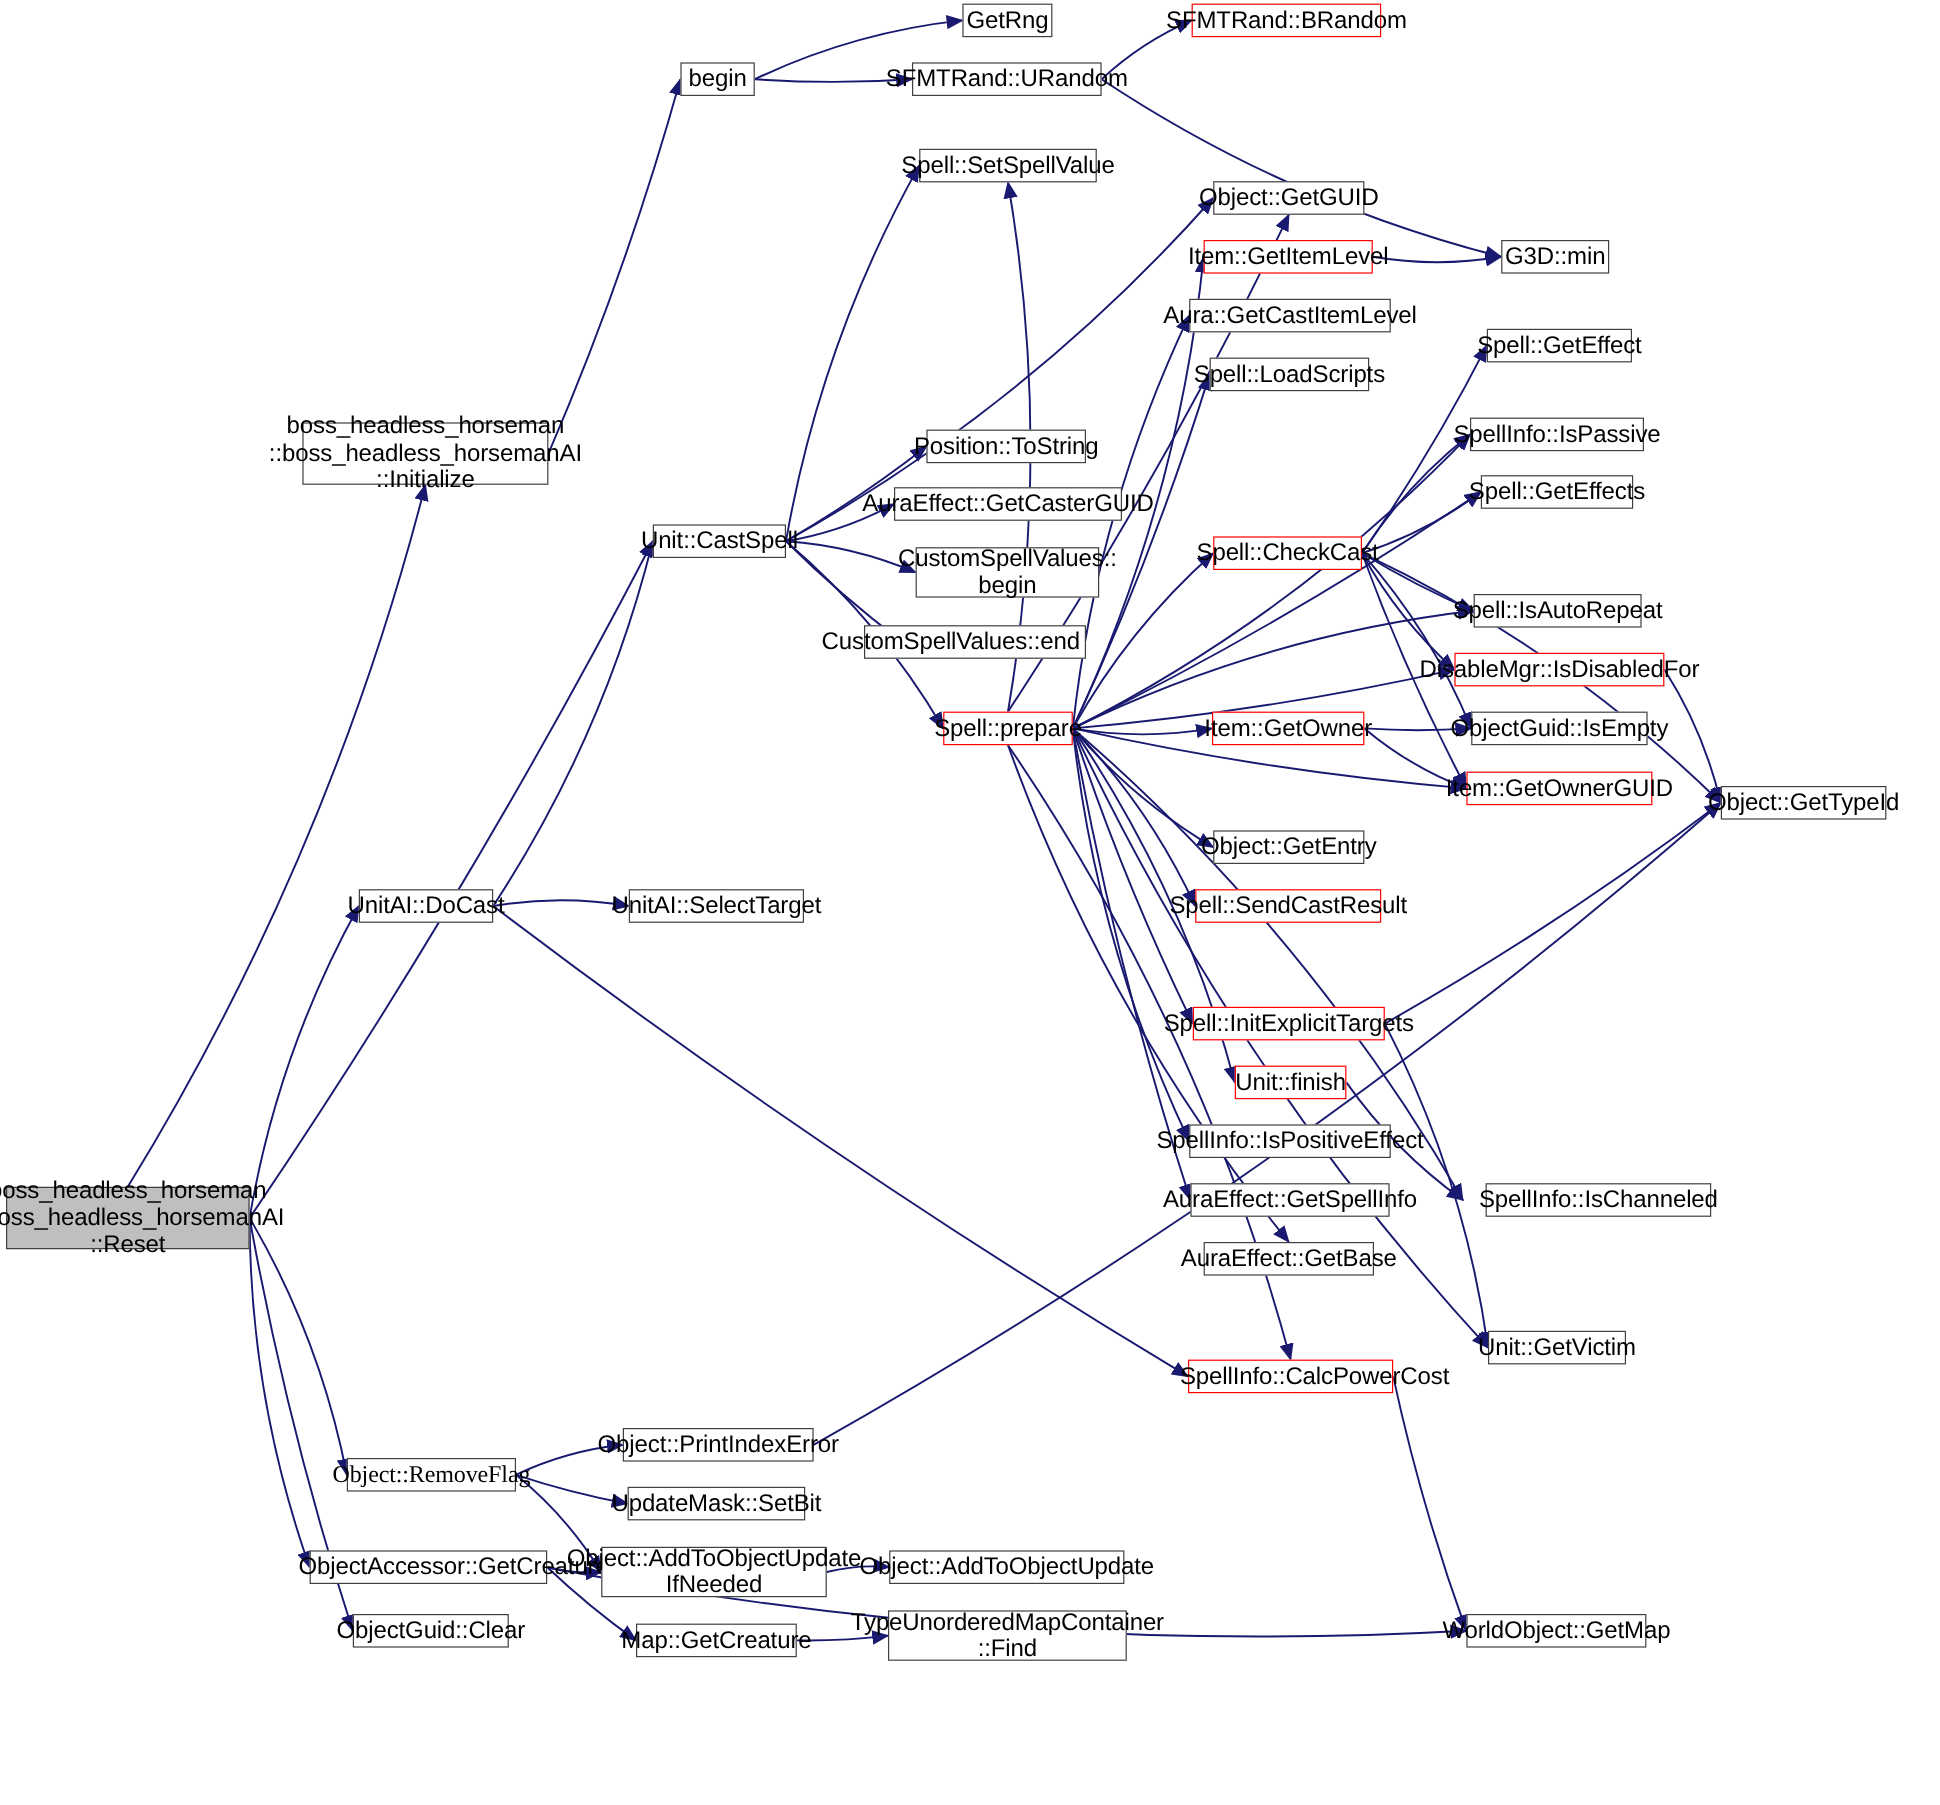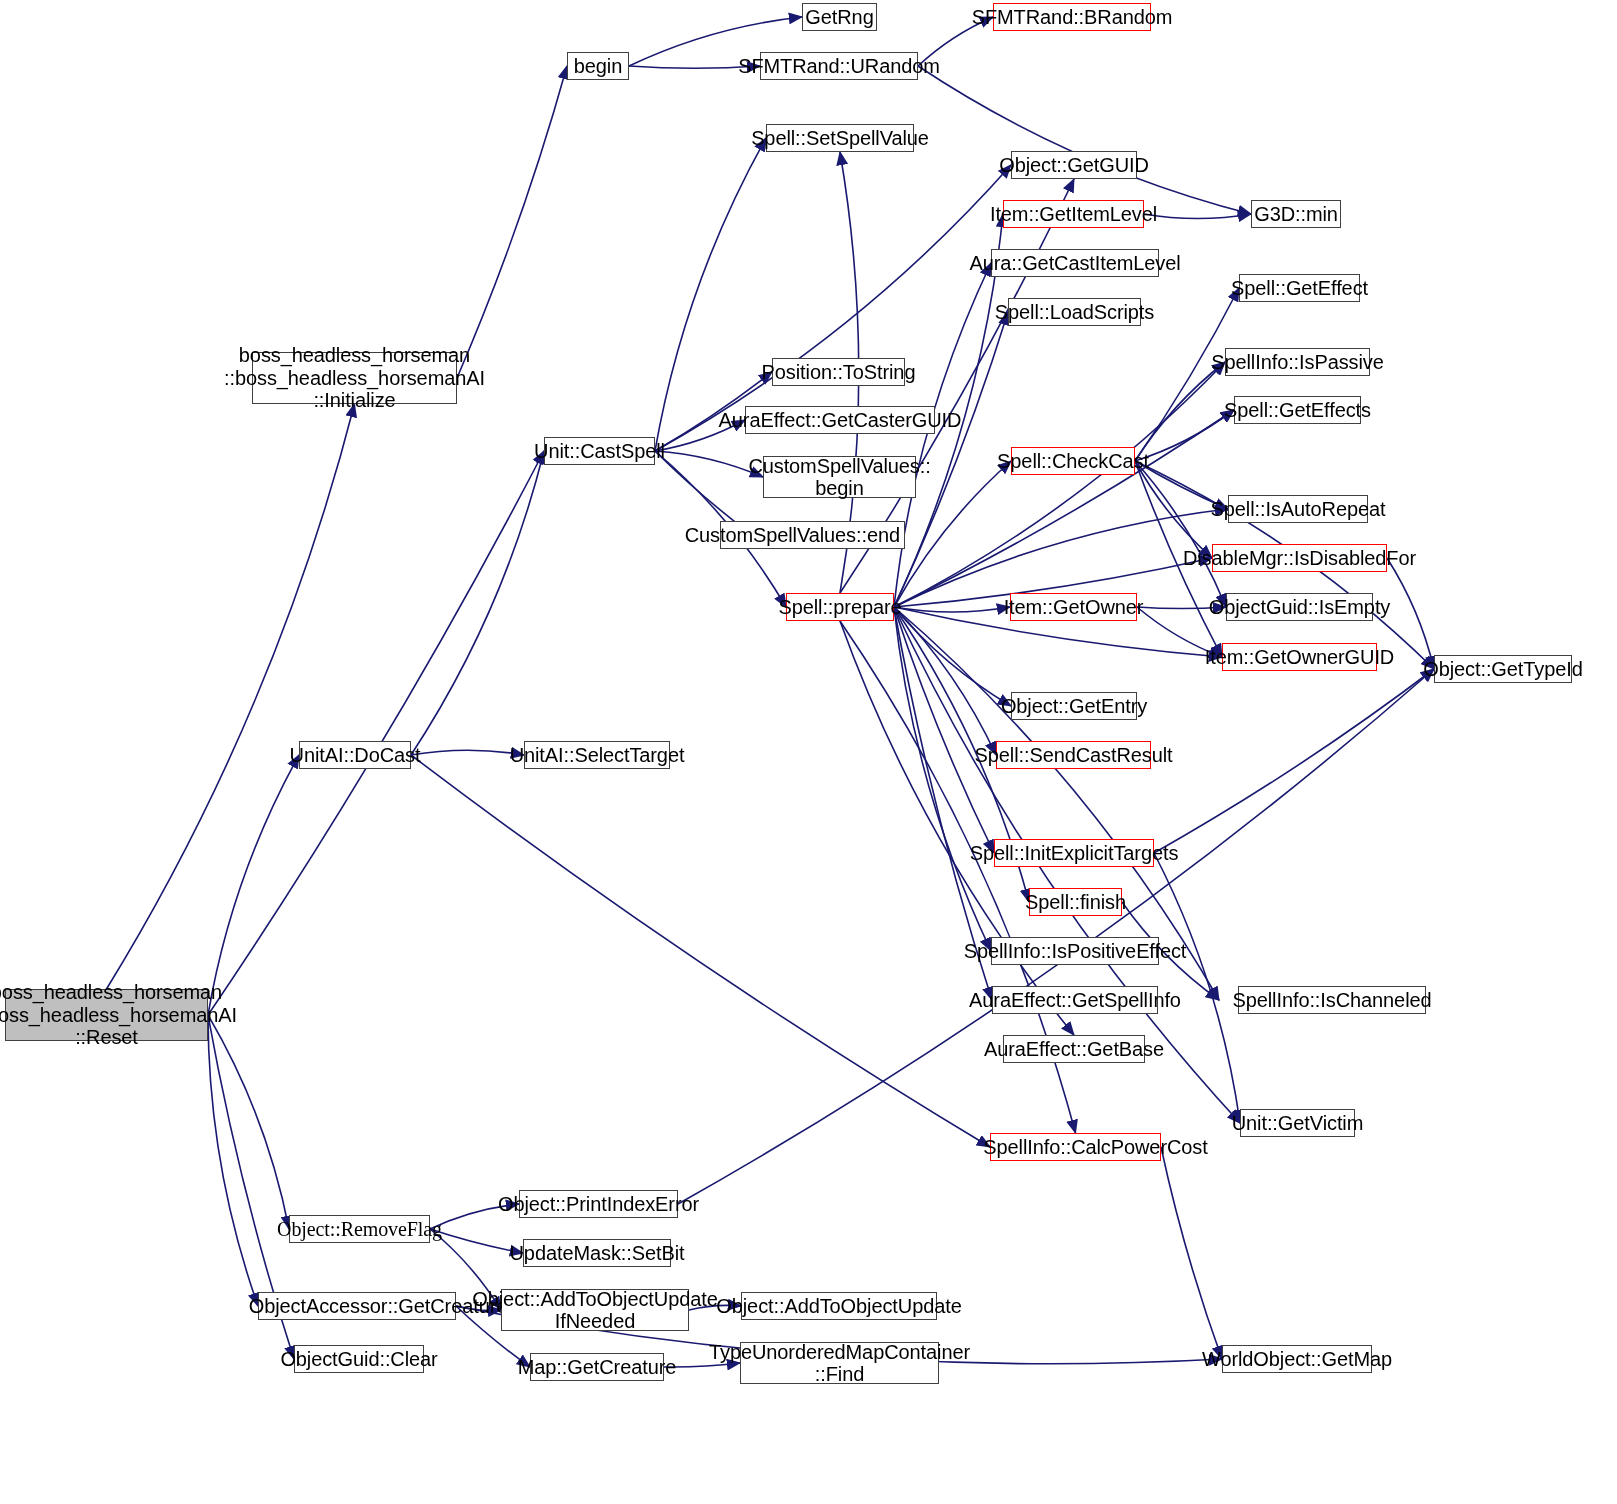--- a/index.html
+++ b/index.html
@@ -163,21 +163,21 @@
       <div class="node red" style="left: 786px; top: 593px; width: 108px; height: 28px;"><span class="node-label">Spell::prepare</span></div>
       <div class="node red" style="left: 1010px; top: 593px; width: 127px; height: 28px;"><span class="node-label">Item::GetOwner</span></div>
       <div class="node" style="left: 1226px; top: 593px; width: 147px; height: 28px;"><span class="node-label">ObjectGuid::IsEmpty</span></div>
       <div class="node red" style="left: 1222px; top: 643px; width: 155px; height: 28px;"><span class="node-label">Item::GetOwnerGUID</span></div>
       <div class="node" style="left: 1434px; top: 655px; width: 138px; height: 28px;"><span class="node-label">Object::GetTypeId</span></div>
       <div class="node" style="left: 1011px; top: 692px; width: 126px; height: 28px;"><span class="node-label">Object::GetEntry</span></div>
       <div class="node" style="left: 299px; top: 741px; width: 112px; height: 28px;"><span class="node-label">UnitAI::DoCast</span></div>
       <div class="node" style="left: 524px; top: 741px; width: 146px; height: 28px;"><span class="node-label">UnitAI::SelectTarget</span></div>
       <div class="node red" style="left: 996px; top: 741px; width: 155px; height: 28px;"><span class="node-label">Spell::SendCastResult</span></div>
       <div class="node red" style="left: 994px; top: 839px; width: 160px; height: 28px;"><span class="node-label">Spell::InitExplicitTargets</span></div>
-      <div class="node red" style="left: 1029px; top: 888px; width: 93px; height: 28px;"><span class="node-label">Spell::finish</span></div>
+      <div class="node red" style="left: 1029px; top: 888px; width: 93px; height: 28px;"><span class="node-label">Unit::finish</span></div>
       <div class="node" style="left: 991px; top: 937px; width: 168px; height: 28px;"><span class="node-label">SpellInfo::IsPositiveEffect</span></div>
       <div class="node" style="left: 1238px; top: 986px; width: 188px; height: 28px;"><span class="node-label">SpellInfo::IsChanneled</span></div>
       <div class="node" style="left: 992px; top: 986px; width: 166px; height: 28px;"><span class="node-label">AuraEffect::GetSpellInfo</span></div>
       <div class="node highlight" style="left: 5px; top: 989px; width: 203px; height: 52px;"><span class="node-label">boss_headless_horseman
 ::boss_headless_horsemanAI
 ::Reset</span></div>
       <div class="node" style="left: 1003px; top: 1035px; width: 142px; height: 28px;"><span class="node-label">AuraEffect::GetBase</span></div>
       <div class="node" style="left: 1240px; top: 1109px; width: 115px; height: 28px;"><span class="node-label">Unit::GetVictim</span></div>
       <div class="node red" style="left: 990px; top: 1133px; width: 171px; height: 28px; padding-left: 40px;"><span class="node-label">SpellInfo::CalcPowerCost</span></div>
       <div class="node" style="left: 519px; top: 1190px; width: 159px; height: 28px;"><span class="node-label">Object::PrintIndexError</span></div>

